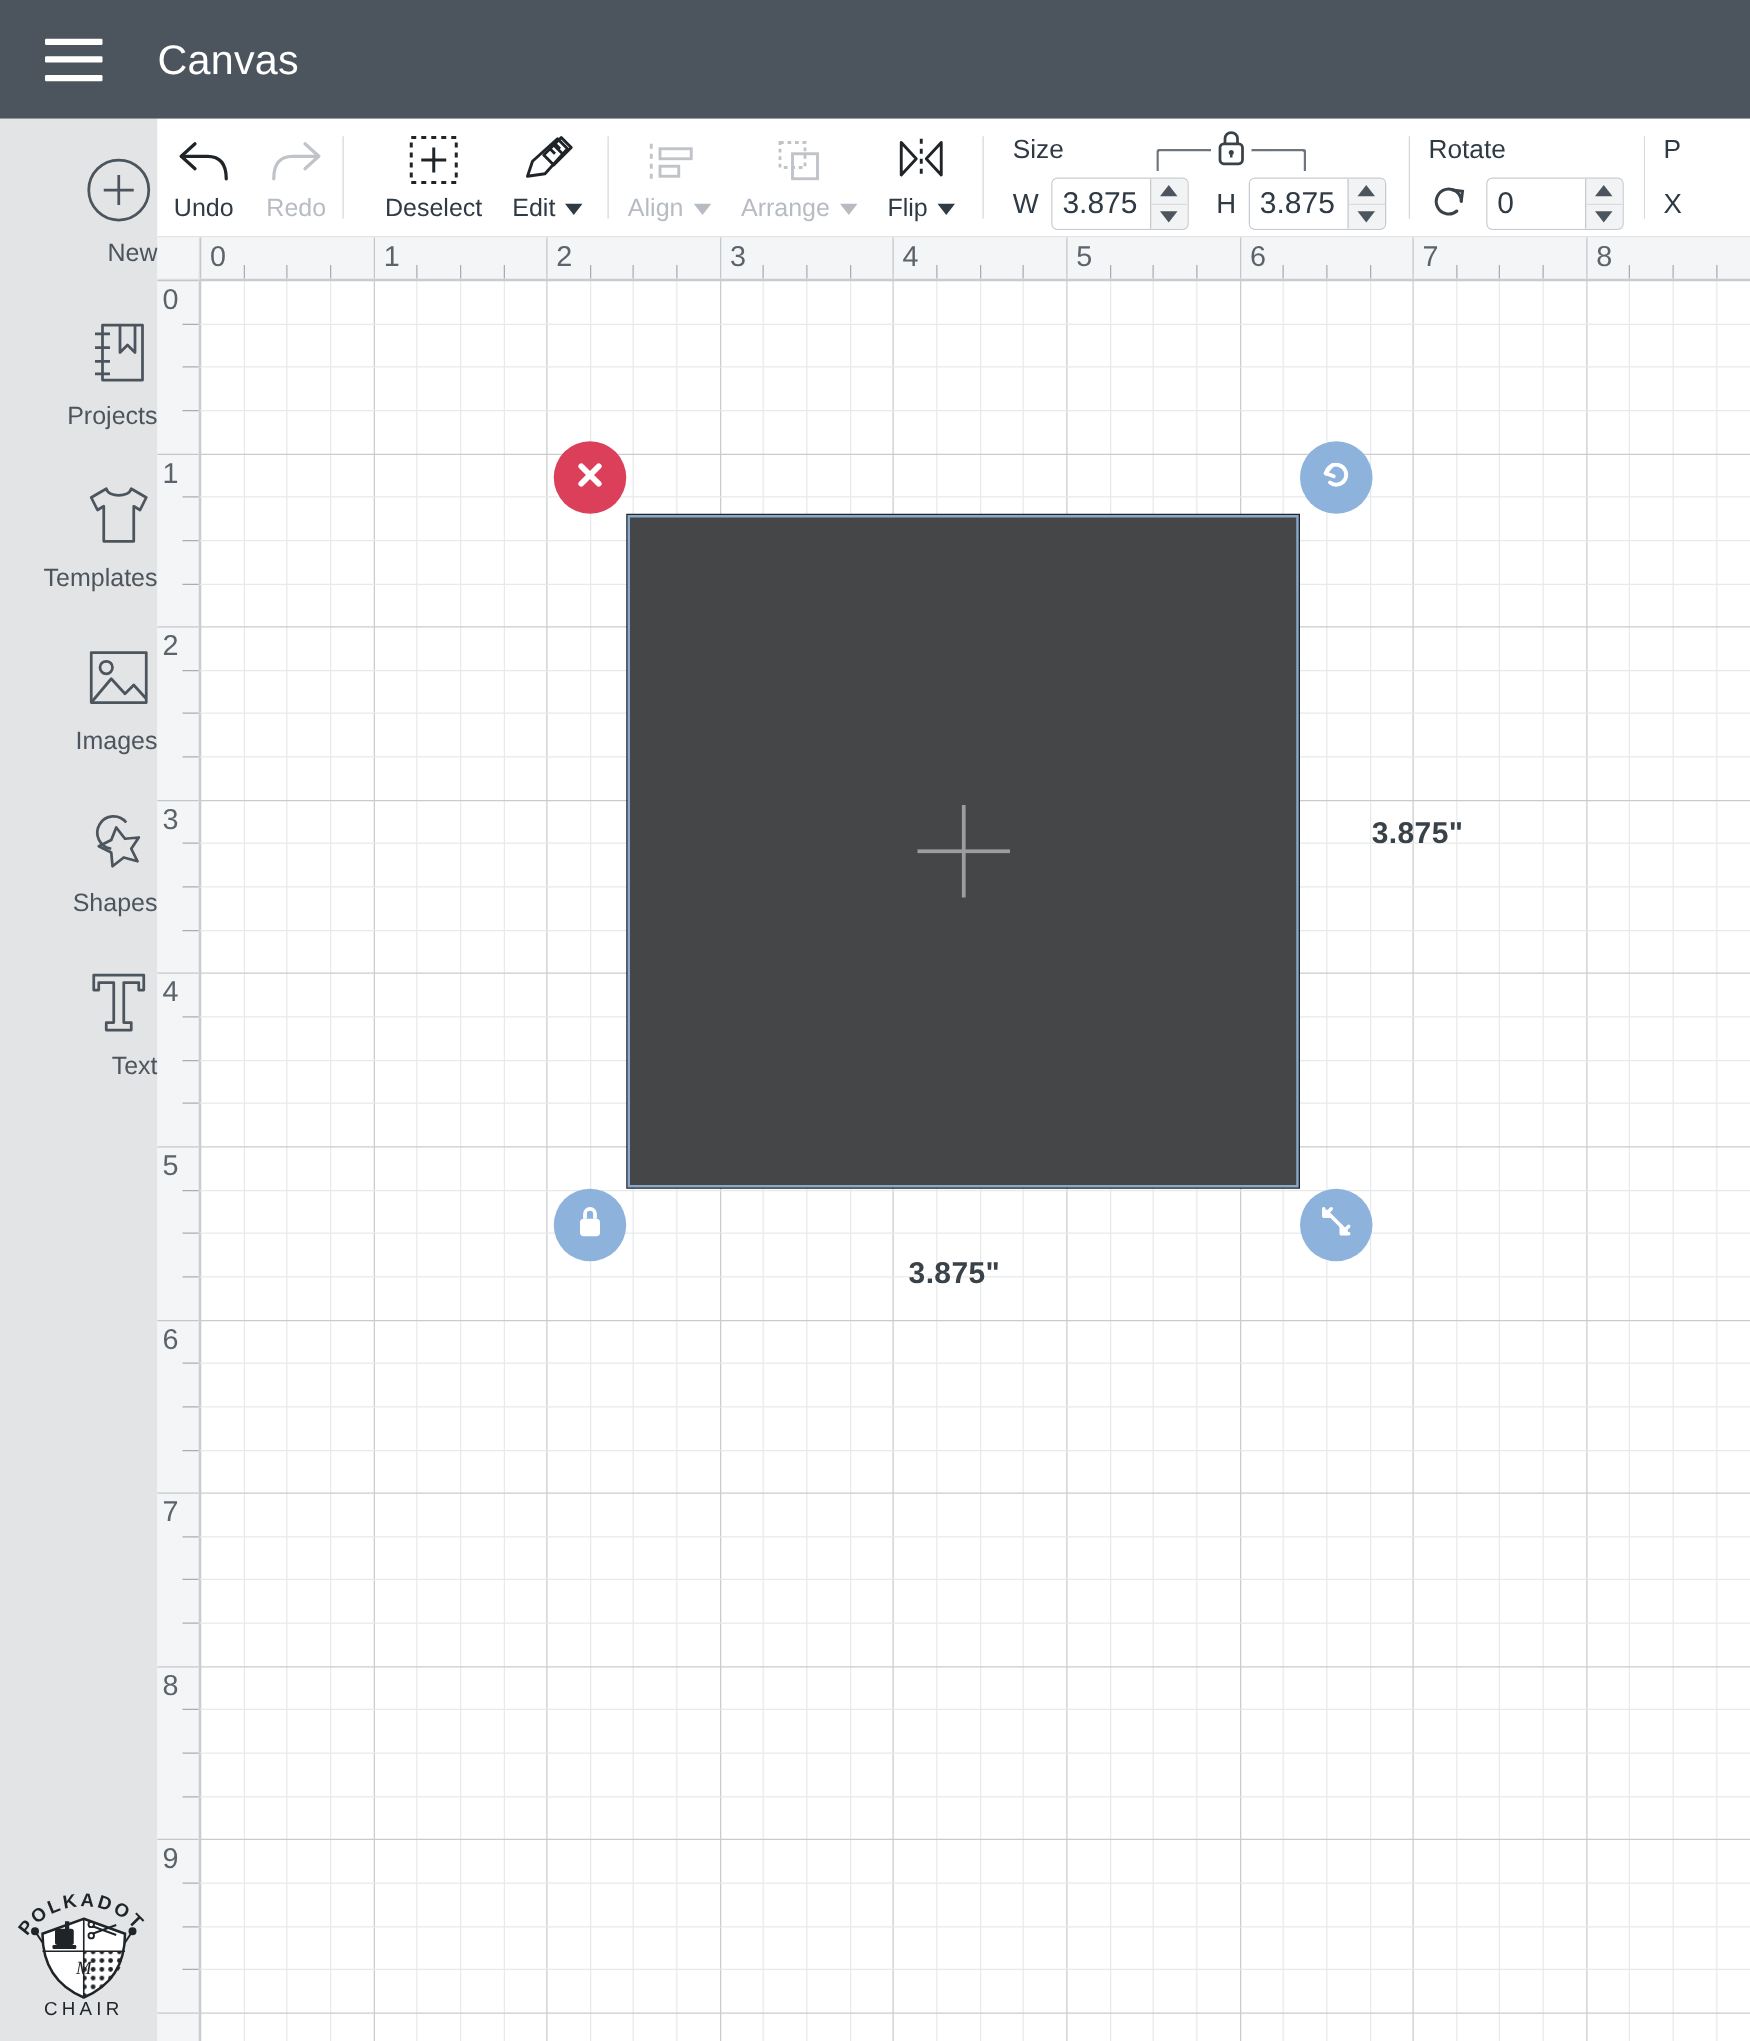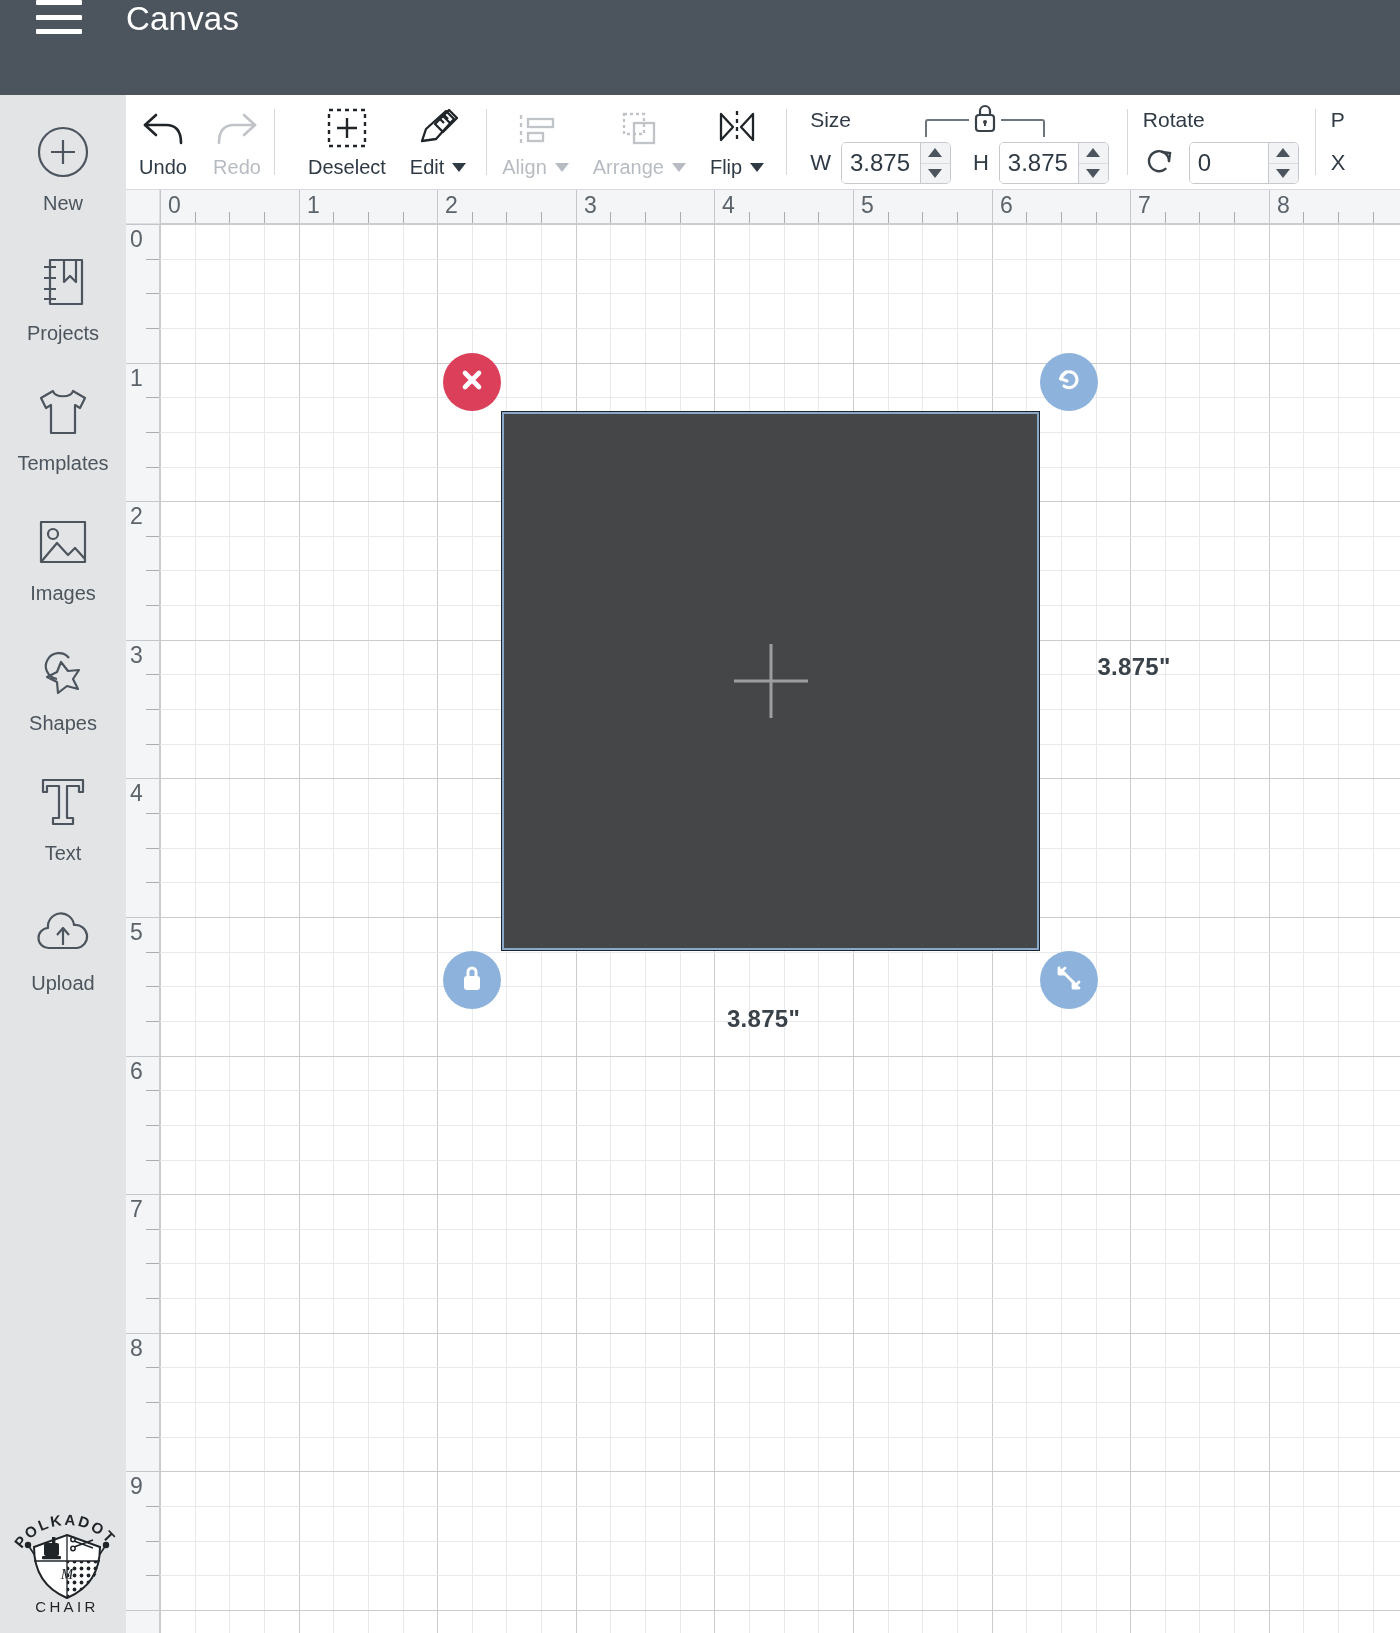--- a/index.html
+++ b/index.html
@@ -10,39 +10,39 @@
     overflow: hidden;
     font-family: "Liberation Sans", sans-serif;
     background: #ffffff;
   }
   #app { position: relative; width: 1400px; height: 1633px; }
 
   
   .topbar {
     position: absolute; left: 0; top: 0; width: 1400px; height: 95px;
     background: #4c555d;
-    display: flex; 
+    display: flex; align-items: center;
   }
   .hamburger { margin-left: 36px; width: 46px; height: 34px; display: flex;
     flex-direction: column; justify-content: space-between; cursor: pointer; }
   .hamburger span { display: block; height: 5px; background: #ffffff; border-radius: 1px; }
   .app-title {
     margin-left: 44px; color: #ffffff; font-size: 33px; font-weight: 400;
     letter-spacing: 0.2px;
   }
 
   
   .sidebar {
     position: absolute; left: 0; top: 95px; width: 126px; height: 1538px;
     background: #e3e4e6;
     display: flex; flex-direction: column; align-items: center;
     padding-top: 26px;
   }
   .side-item {
-    width: 126px; display: flex; flex-direction: column; align-items: center;
+    width: 126px; display: flex; flex-direction: column; align-items: flex-end;
     margin-bottom: 36px; cursor: pointer;
   }
   .side-icon { width: 62px; height: 62px; display: flex; align-items: center; justify-content: center; }
   .side-icon svg { display: block; }
   .side-label { margin-top: 9px; font-size: 20px; color: #4c555d; }
 
   .logo-wrap {
     position: absolute; left: 8px; bottom: 18px; width: 118px;
     display: flex; flex-direction: column; align-items: center;
   }
@@ -222,29 +222,20 @@
 
     <div class="side-item">
       <div class="side-icon">
         <svg width="52" height="56" viewBox="0 0 52 56" fill="none" stroke="#4c555d" stroke-width="2.2" stroke-linejoin="round">
           <path d="M6 6 H46 V18 H42 V12 H30 V44 H36 V50 H16 V44 H22 V12 H10 V18 H6 Z"></path>
         </svg>
       </div>
       <div class="side-label">Text</div>
     </div>
 
-    <div class="side-item">
-      <div class="side-icon">
-        <svg width="58" height="46" viewBox="0 0 58 46" fill="none" stroke="#4c555d" stroke-width="2.2" stroke-linejoin="round">
-          <path d="M15 39 A10 10 0 0 1 14 19 A13 13 0 0 1 40 16 A10 10 0 0 1 43 39 Z"></path>
-          <path d="M29 36 V20 M23 26 L29 19 L35 26"></path>
-        </svg>
-      </div>
-      <div class="side-label">Upload</div>
-    </div>
 
     <div class="logo-wrap">
       <svg width="118" height="120" viewBox="0 0 118 120">
         <defs>
           <pattern id="dots" width="7" height="7" patternUnits="userSpaceOnUse">
             <circle cx="3.5" cy="3.5" r="1.9" fill="#1f2428"></circle>
           </pattern>
         </defs>
 
         <path id="arcp" d="M10,62 A52,48 0 0 1 108,62" fill="none"></path>

